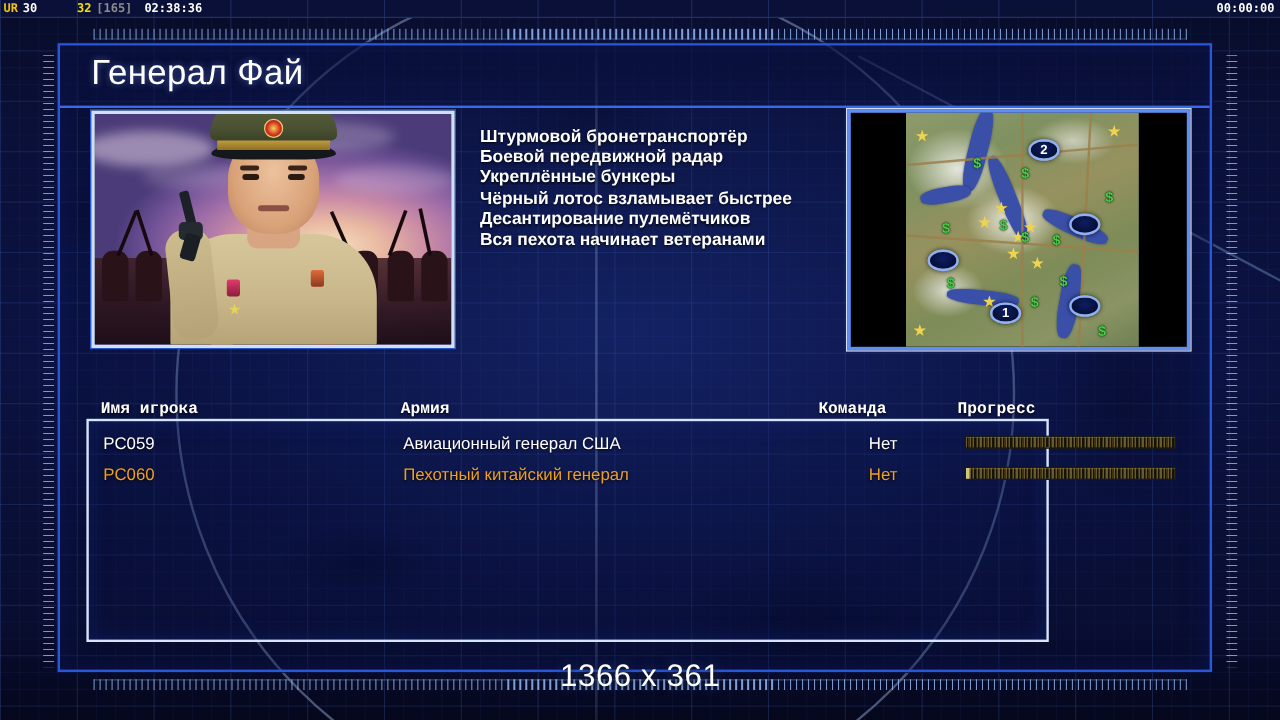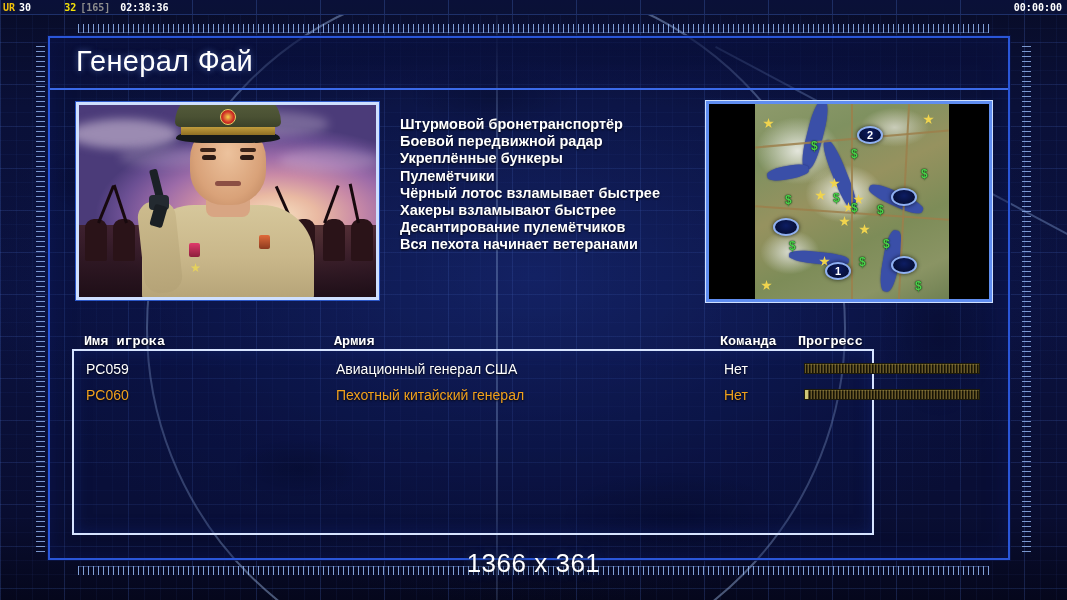--- a/index.html
+++ b/index.html
@@ -128,21 +128,21 @@
     background: linear-gradient(180deg, rgba(9,15,58,.55), rgba(10,18,72,.30));
   }
   #page-title {
     position: absolute; left: 26px; top: 7px;
     font-size: 29px; color: #ffffff; letter-spacing: .3px;
     text-shadow: 0 0 6px rgba(120,160,255,.5);
   }
 
   
   #content-row {
-    position: absolute; left: 0; top: 44px; width: 100%; height: 238px;
+    position: absolute; left: 0; top: 34px; width: 100%; height: 238px;
   }
 
   
   #portrait-frame {
     position: absolute; left: 26px; top: 20px; width: 303px; height: 198px;
     border: 3px solid #cfe0ff;
     outline: 1px solid #2b57c8;
     background: #000;
     overflow: hidden;
   }
@@ -414,23 +414,21 @@
             <div class="rv-cyl"></div>
             <div class="rv-grip"></div>
           </div>
         </div>
       </div>
 
       <div id="abilities">
         <div class="line">Штурмовой бронетранспортёр</div>
         <div class="line">Боевой передвижной радар</div>
         <div class="line">Укреплённые бункеры</div>
-        <div class="line">Пулемётчики</div>
         <div class="line">Чёрный лотос взламывает быстрее</div>
-        <div class="line">Хакеры взламывают быстрее</div>
         <div class="line">Десантирование пулемётчиков</div>
         <div class="line">Вся пехота начинает ветеранами</div>
       </div>
 
       <div id="map-frame">
         <div id="map-inner">
           <div class="river" style="left:52px;top:-4px;width:16px;height:70px;transform:rotate(14deg);"></div>
           <div class="river" style="left:78px;top:34px;width:14px;height:74px;transform:rotate(-22deg);"></div>
           <div class="river" style="left:12px;top:62px;width:42px;height:13px;transform:rotate(-10deg);"></div>
           <div class="river" style="left:112px;top:88px;width:58px;height:14px;transform:rotate(24deg);"></div>
@@ -469,21 +467,21 @@
           <div class="startpos empty" style="left:18px;top:114px;"><span></span></div>
           <div class="startpos" style="left:70px;top:158px;"><span>1</span></div>
           <div class="startpos empty" style="left:136px;top:152px;"><span></span></div>
         </div>
       </div>
     </div>
 
     <div id="table-head">
       <div class="th" style="left:34px;">Имя игрока</div>
       <div class="th" style="left:284px;">Армия</div>
-      <div class="th" style="left:670px;text-align:right;">Команда</div>
+      <div class="th" style="left:632px;text-align:right;">Команда</div>
       <div class="th" style="left:748px;">Прогресс</div>
     </div>
 
     <div id="player-box">
 
       <div class="prow" style="top:6px;">
         <div class="cell c-name white">PC059</div>
         <div class="cell c-army white">Авиационный генерал США</div>
         <div class="cell c-team white">Нет</div>
         <div class="progbar c-prog"></div>

